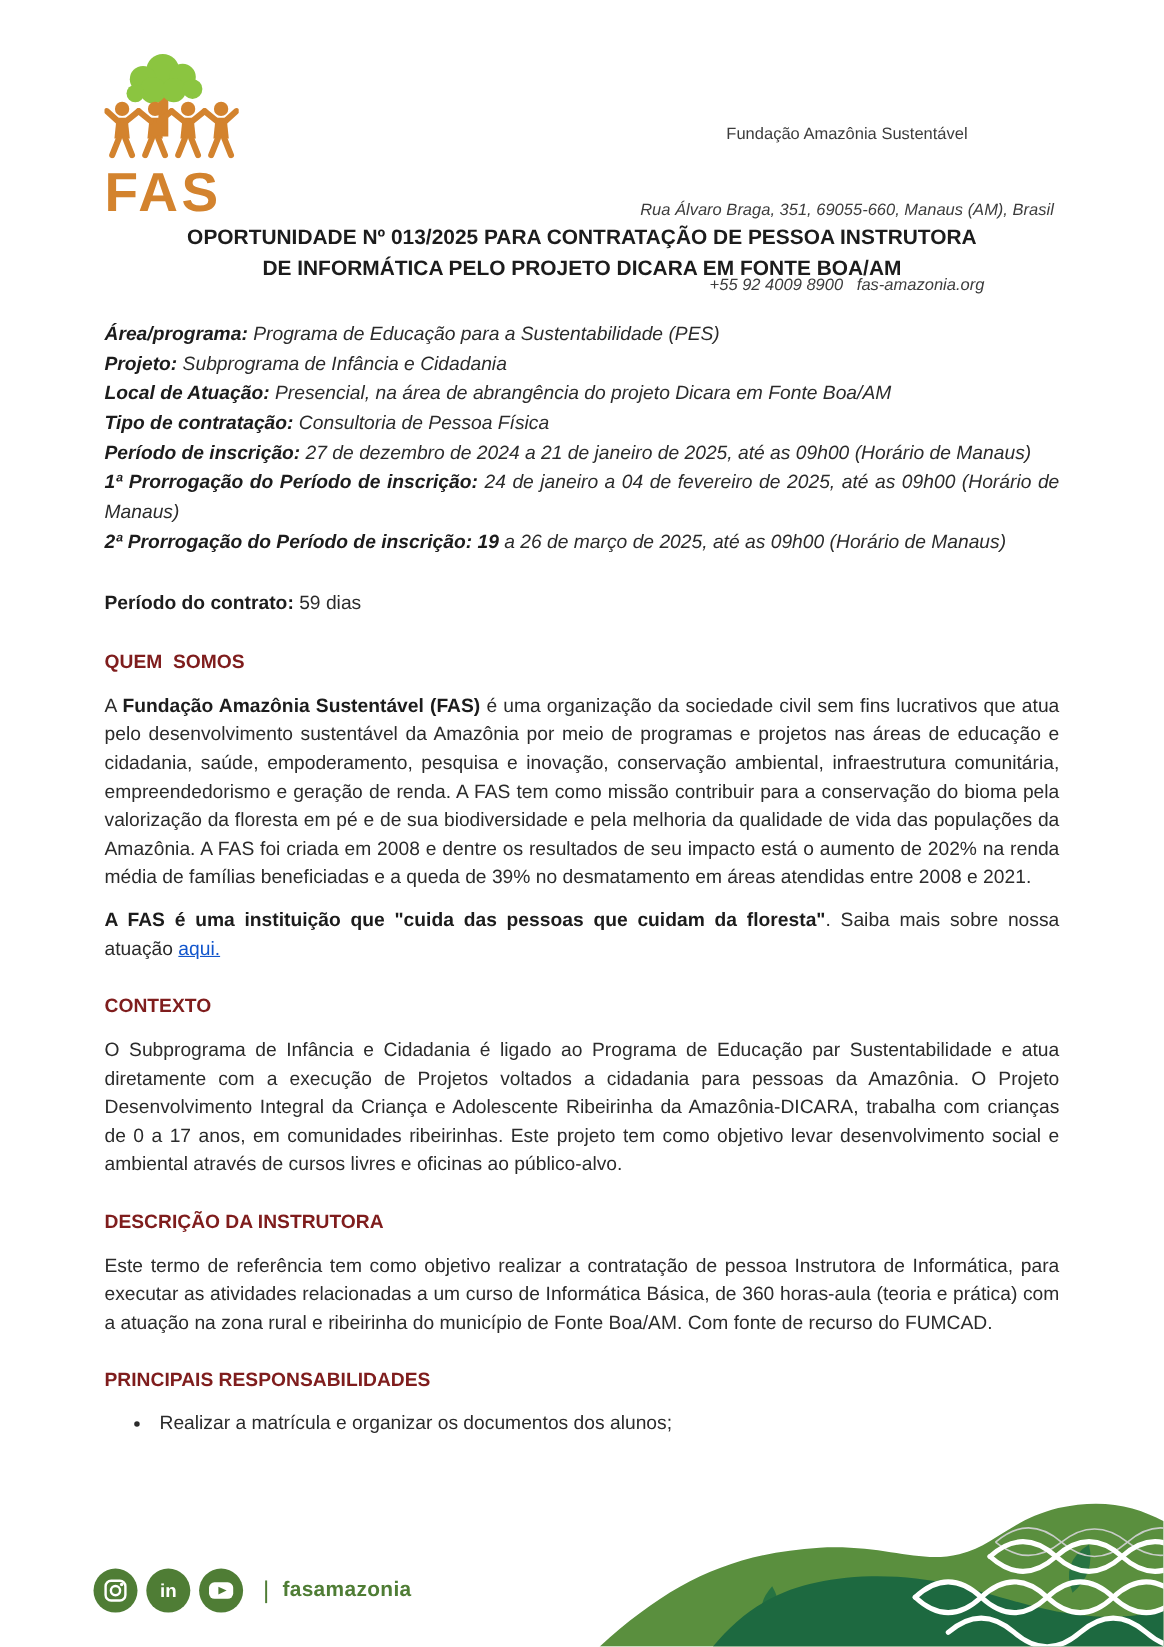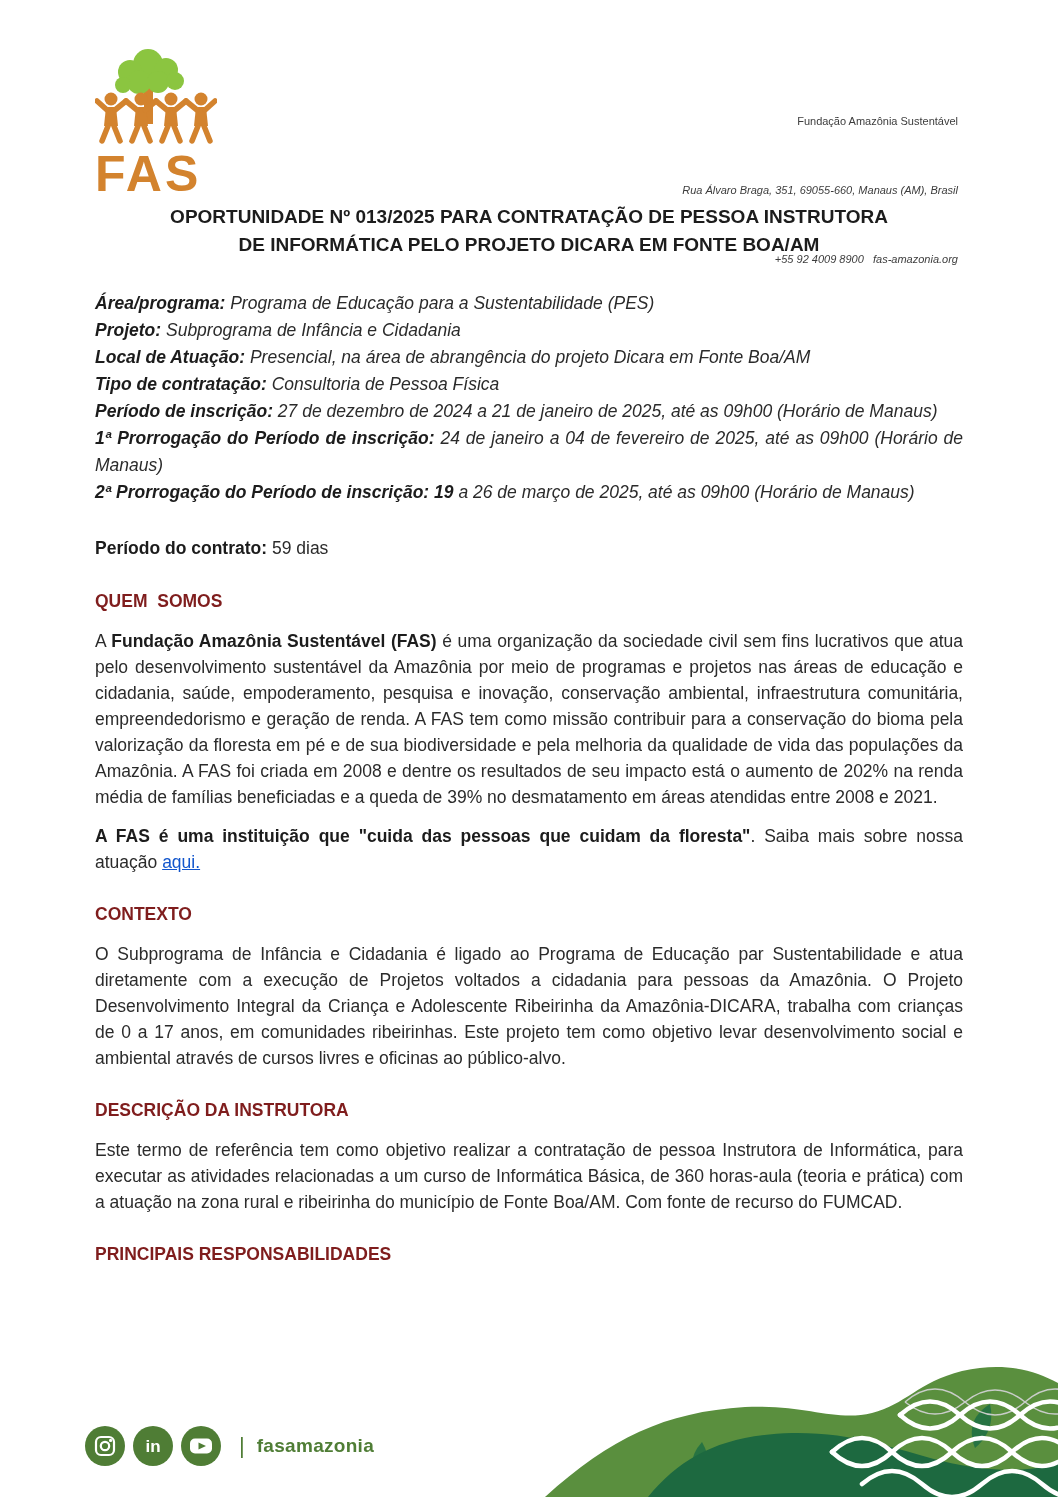--- a/index.html
+++ b/index.html
@@ -3,21 +3,21 @@
 <meta charset="utf-8">
 <style>
   html,body{margin:0;padding:0;background:#ffffff;}
   .page{
     position:relative;width:1058px;height:1497px;background:#ffffff;overflow:hidden;
     font-family:"Liberation Sans",sans-serif;color:#2b2b2b;
   }
   
   .logo{position:absolute;left:95px;top:44px;width:130px;}
   .logo-word{font-weight:bold;font-size:50px;line-height:48px;letter-spacing:3px;color:#d3832e;margin-top:2px;}
-  .contact{position:absolute;top:64px;right:100px;text-align:right;font-size:11px;line-height:23px;color:#3c3c3c;white-space:pre-wrap;}
+  .contact{position:absolute;top:64px;right:100px;text-align:center;font-size:15px;line-height:23px;color:#3c3c3c;white-space:pre-wrap;}
   .contact .it{font-style:italic;}
   
   .content{position:absolute;top:203px;left:95px;width:868px;}
   .doc-title{text-align:center;font-weight:bold;font-size:19px;line-height:28px;color:#1c1c1c;}
   .meta{margin-top:31px;font-style:italic;}
   .meta p{margin:0;text-align:justify;font-size:17.5px;line-height:27px;}
   strong{color:#1c1c1c;}
   .contract{margin-top:29px;font-size:17.5px;line-height:27px;}
   .h{font-weight:bold;font-size:17.5px;line-height:27px;color:#7f1d1d;white-space:pre-wrap;margin:26px 0 0;}
   .body-p{margin:13px 0 0;text-align:justify;font-size:17.5px;line-height:26px;}
@@ -117,20 +117,23 @@
     <p class="body-p"><span>A </span><strong>Fundação Amazônia Sustentável (FAS)</strong><span> é uma organização da sociedade civil sem fins lucrativos que atua pelo desenvolvimento sustentável da Amazônia por meio de programas e projetos nas áreas de educação e cidadania, saúde, empoderamento, pesquisa e inovação, conservação ambiental, infraestrutura comunitária, empreendedorismo e geração de renda. A FAS tem como missão contribuir para a conservação do bioma pela valorização da floresta em pé e de sua biodiversidade e pela melhoria da qualidade de vida das populações da Amazônia. A FAS foi criada em 2008 e dentre os resultados de seu impacto está o aumento de 202% na renda média de famílias beneficiadas e a queda de 39% no desmatamento em áreas atendidas entre 2008 e 2021.</span></p>
     <p class="body-p"><strong>A FAS é uma instituição que "cuida das pessoas que cuidam da floresta"</strong><span>. Saiba mais sobre nossa atuação </span><a href="#" class="doclink">aqui.</a></p>
 
     <p class="h">CONTEXTO</p>
     <p class="body-p">O Subprograma de Infância e Cidadania é ligado ao Programa de Educação par Sustentabilidade e atua diretamente com a execução de Projetos voltados a cidadania para pessoas da Amazônia. O Projeto Desenvolvimento Integral da Criança e Adolescente Ribeirinha da Amazônia-DICARA, trabalha com crianças de 0 a 17 anos, em comunidades ribeirinhas. Este projeto tem como objetivo levar desenvolvimento social e ambiental através de cursos livres e oficinas ao público-alvo.</p>
 
     <p class="h">DESCRIÇÃO DA INSTRUTORA</p>
     <p class="body-p">Este termo de referência tem como objetivo realizar a contratação de pessoa Instrutora de Informática, para executar as atividades relacionadas a um curso de Informática Básica, de 360 horas-aula (teoria e prática) com a atuação na zona rural e ribeirinha do município de Fonte Boa/AM. Com fonte de recurso do FUMCAD.</p>
 
     <p class="h">PRINCIPAIS RESPONSABILIDADES</p>
+    <ul class="bullets">
+      <li>Realizar a matrícula e organizar os documentos dos alunos;</li>
+    </ul>
 
   </div>
 
   <div class="footer">
     <svg class="hills" width="1058" height="137" viewBox="0 0 1058 137">
 
       <path d="M545 137 C 610 78 665 52 745 47 C 805 44 835 62 872 53 C 905 45 918 22 962 11 C 1002 2 1032 9 1058 23 L 1058 137 Z" fill="#5a8f3e"></path>
 
       <g fill="#1e6f43" opacity="0.85">
         <path d="M700 132 Q716 106 702 82 Q682 104 700 132 Z"></path>

